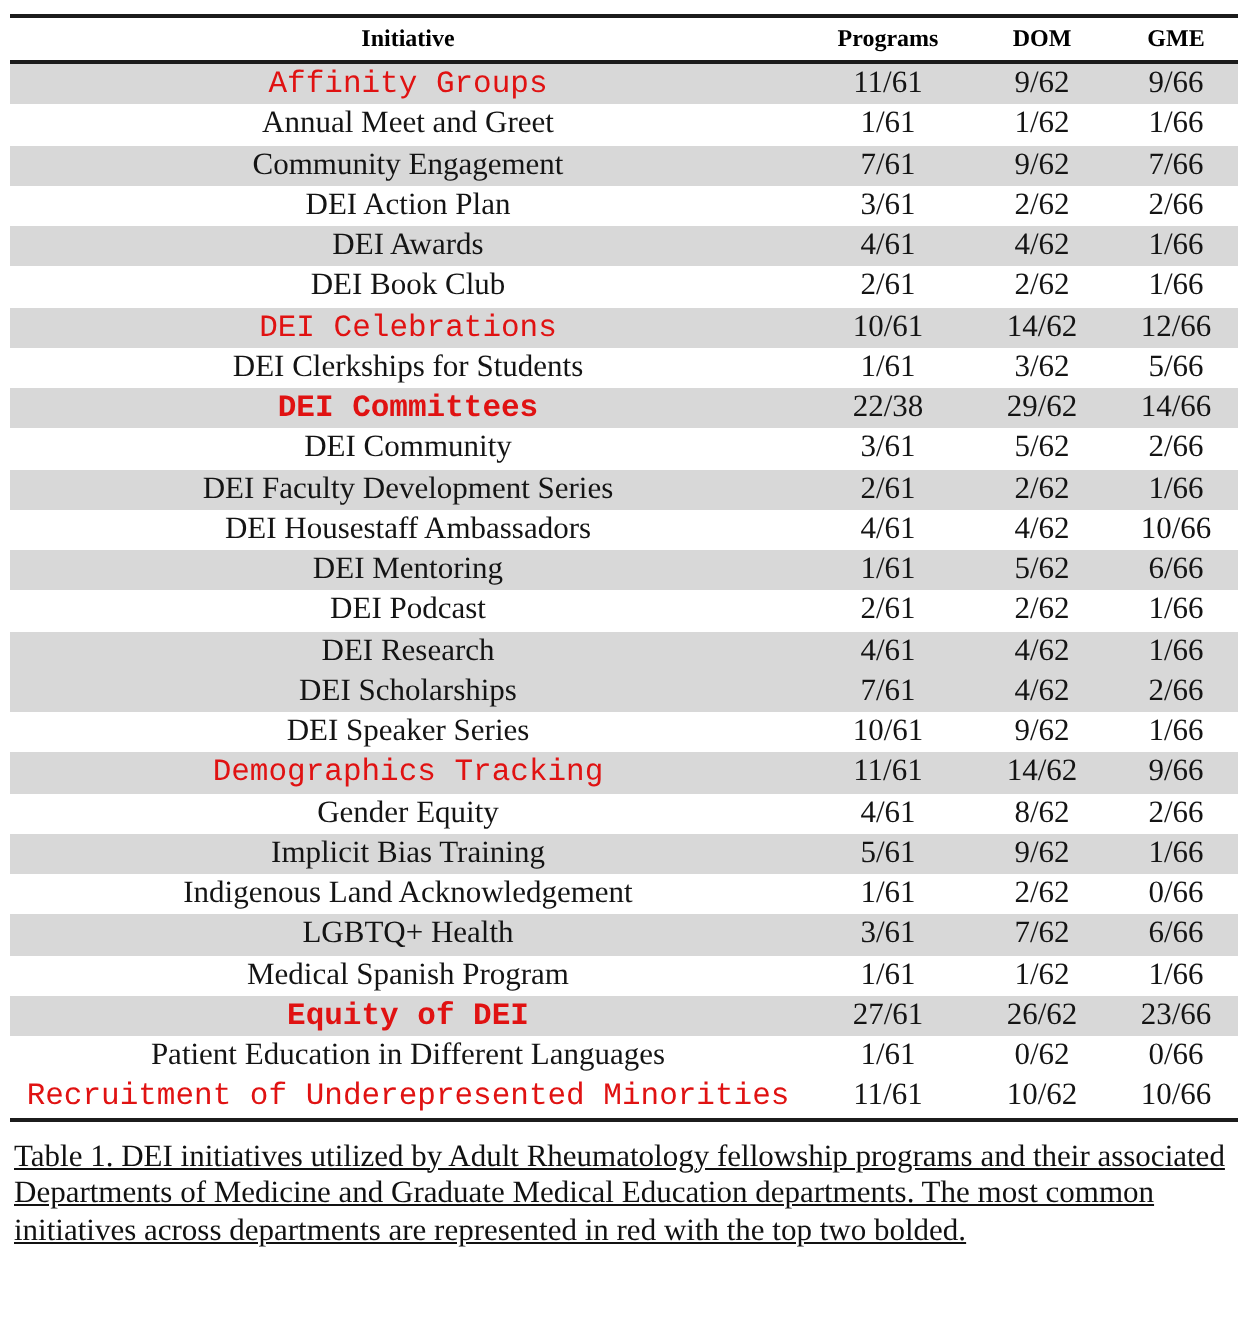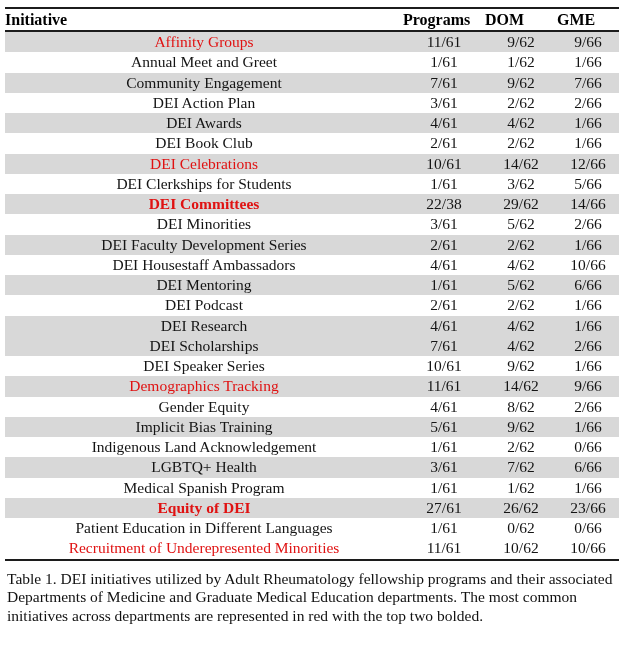--- a/index.html
+++ b/index.html
@@ -32,46 +32,47 @@
   }
   col.c-initiative { width: 398px; }
   col.c-programs   { width: 82px; }
   col.c-dom        { width: 72px; }
   col.c-gme        { width: 62px; }
   thead tr {
     border-bottom: 2px solid var(--rule-black);
   }
   th {
     font-weight: bold;
-    font-size: 16px;
+    font-size: 12px;
     height: 21px;
     padding: 0;
-    text-align: left;
+    text-align: center;
     line-height: 21px;
     color: #000;
     white-space: nowrap;
   }
   td {
     font-size: 15.5px;
     height: 20.25px;
     line-height: 20.25px;
     padding: 0;
     text-align: center;
     white-space: nowrap;
     color: #141414;
   }
   tr.striped { background: var(--stripe-gray); }
-  tr.red  td.initiative { color: var(--accent-red); }
+  tr.red  td.initiative { color: var(--accent-red); font-family: Liberation Mono, monospace; }
   tr.bold td.initiative { font-weight: bold; }
   .caption {
     margin: 9px 0 0 0;
     padding: 0 2px;
     font-size: 15.5px;
     line-height: 1.22;
     color: #111;
+    text-decoration: underline;
   }
 </style>
 </head>
 <body>
 
 <div class="page">
   <table class="dei-table">
     <colgroup>
       <col class="c-initiative">
       <col class="c-programs">
@@ -135,21 +136,21 @@
           <td>3/62</td>
           <td>5/66</td>
         </tr>
         <tr class="striped red bold">
           <td class="initiative">DEI Committees</td>
           <td>22/38</td>
           <td>29/62</td>
           <td>14/66</td>
         </tr>
         <tr>
-          <td class="initiative">DEI Minorities</td>
+          <td class="initiative">DEI Community</td>
           <td>3/61</td>
           <td>5/62</td>
           <td>2/66</td>
         </tr>
         <tr class="striped">
           <td class="initiative">DEI Faculty Development Series</td>
           <td>2/61</td>
           <td>2/62</td>
           <td>1/66</td>
         </tr>

